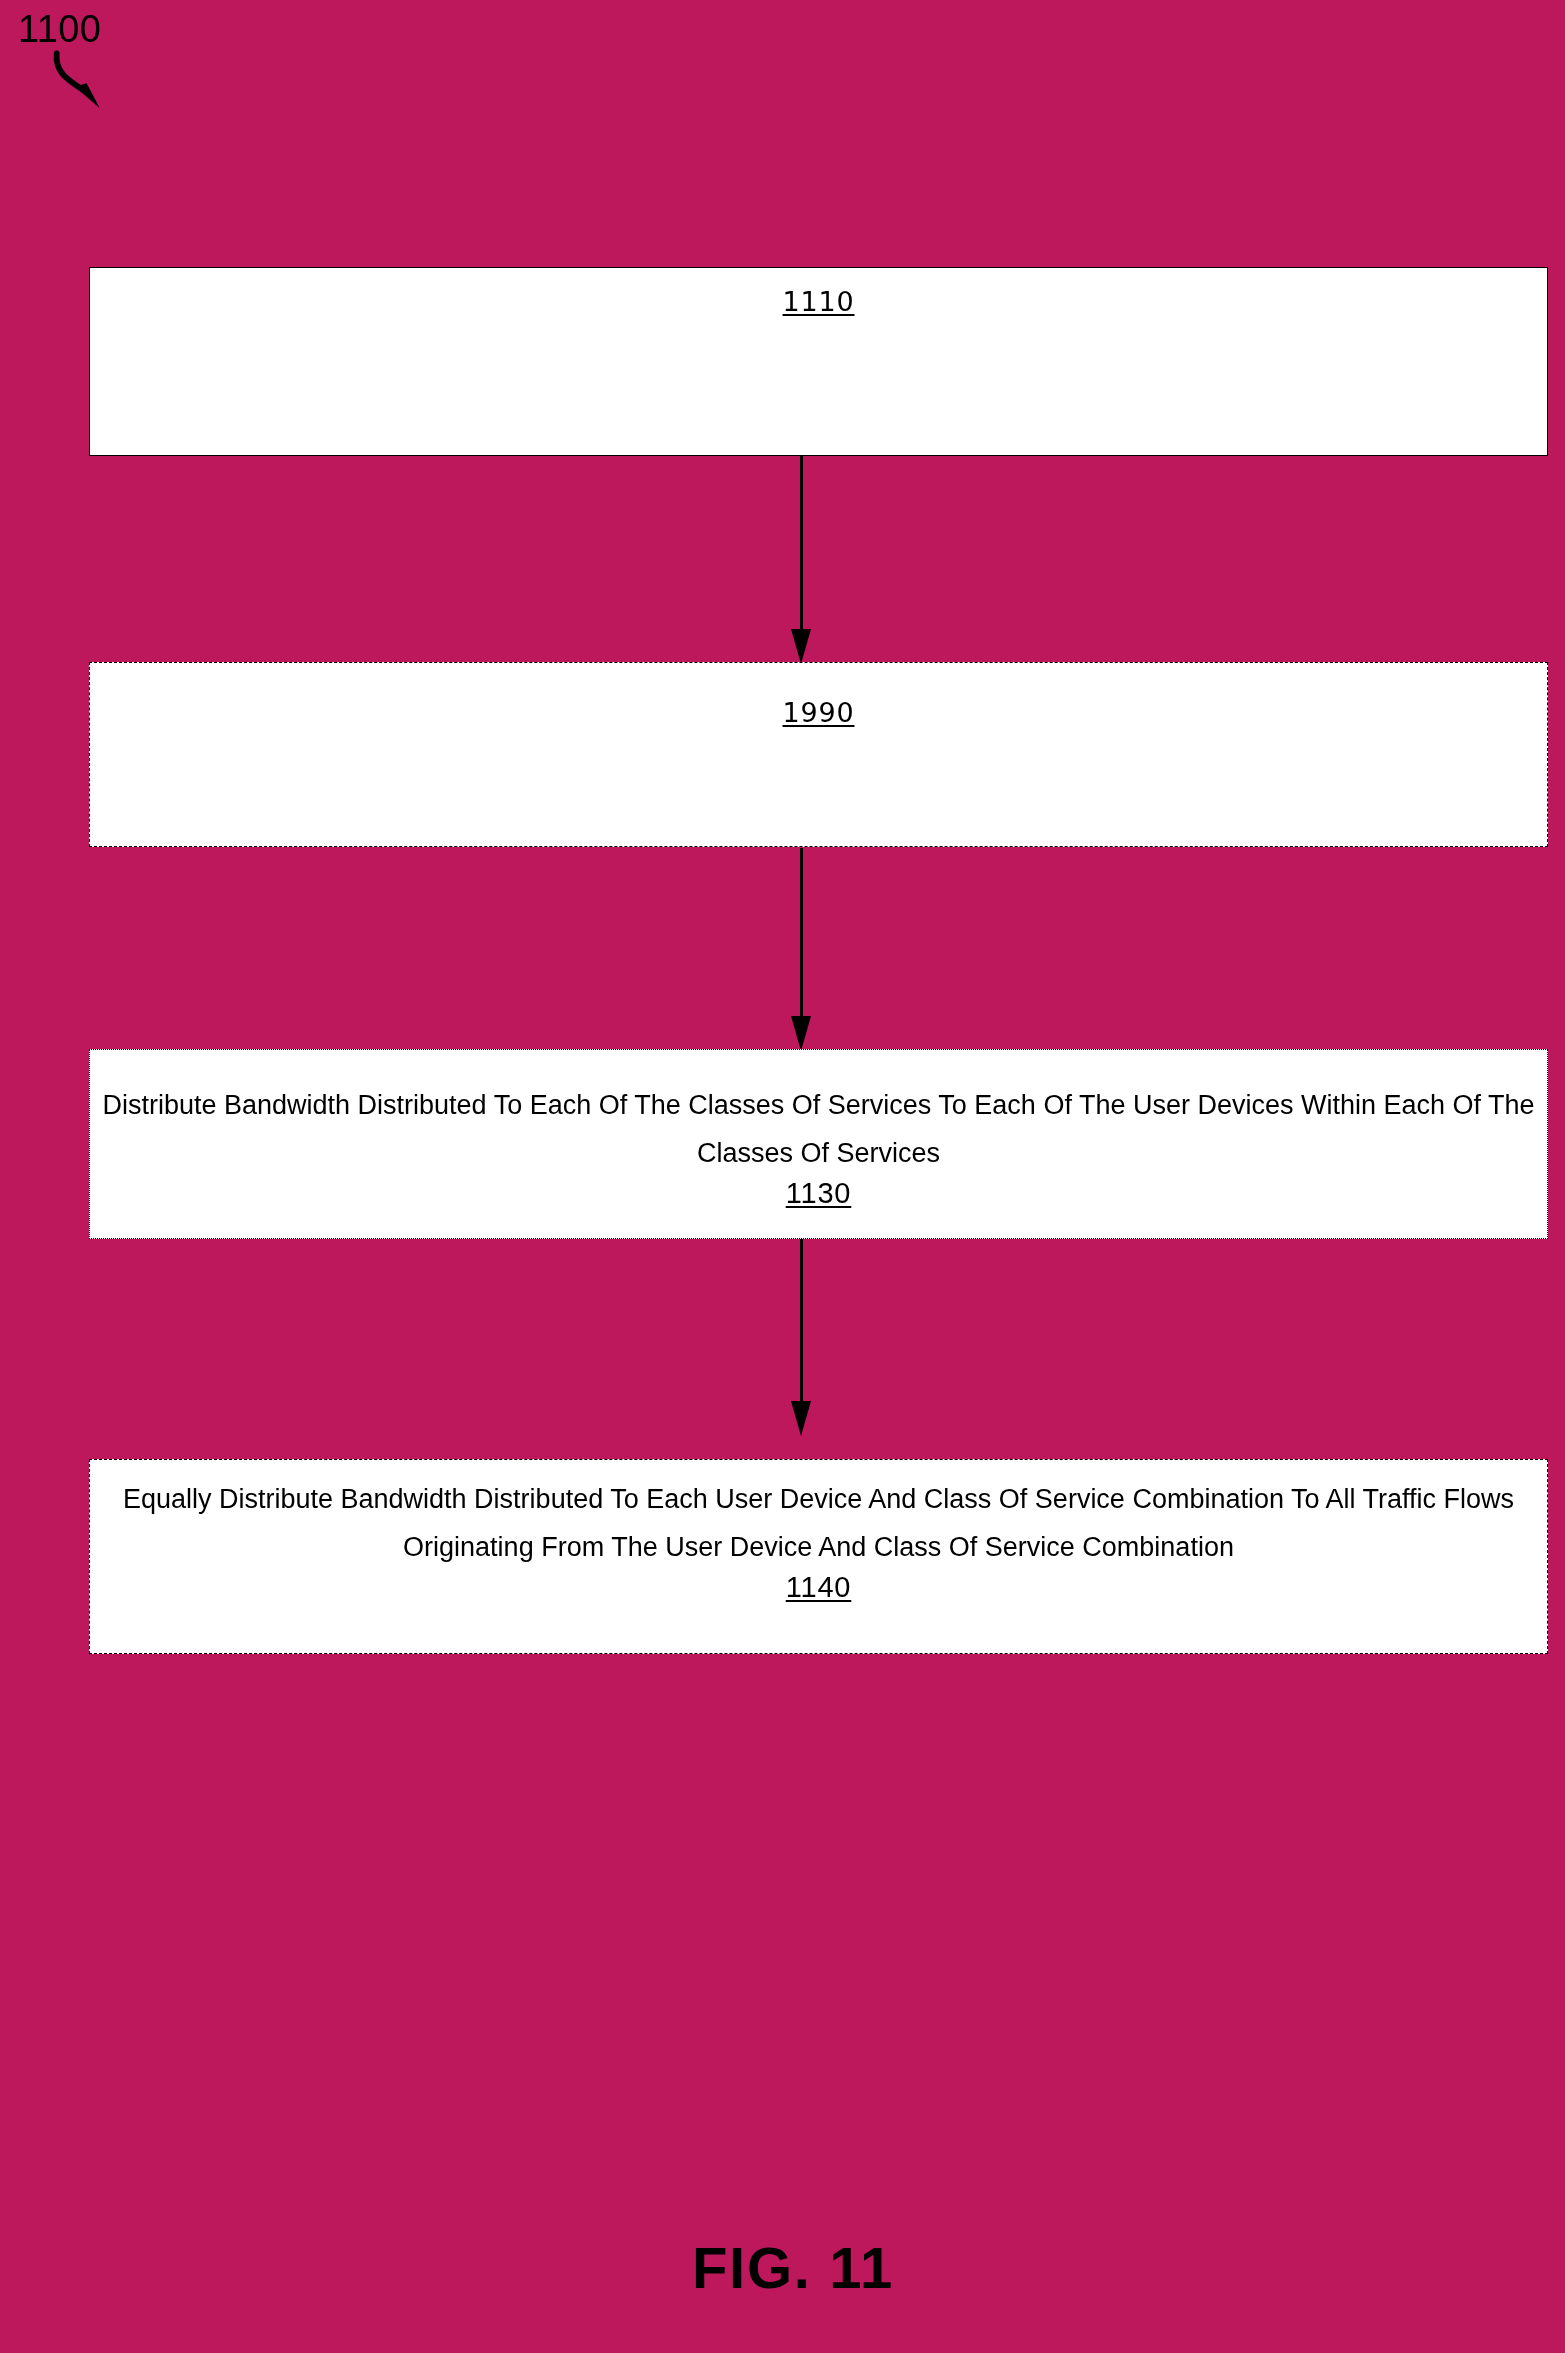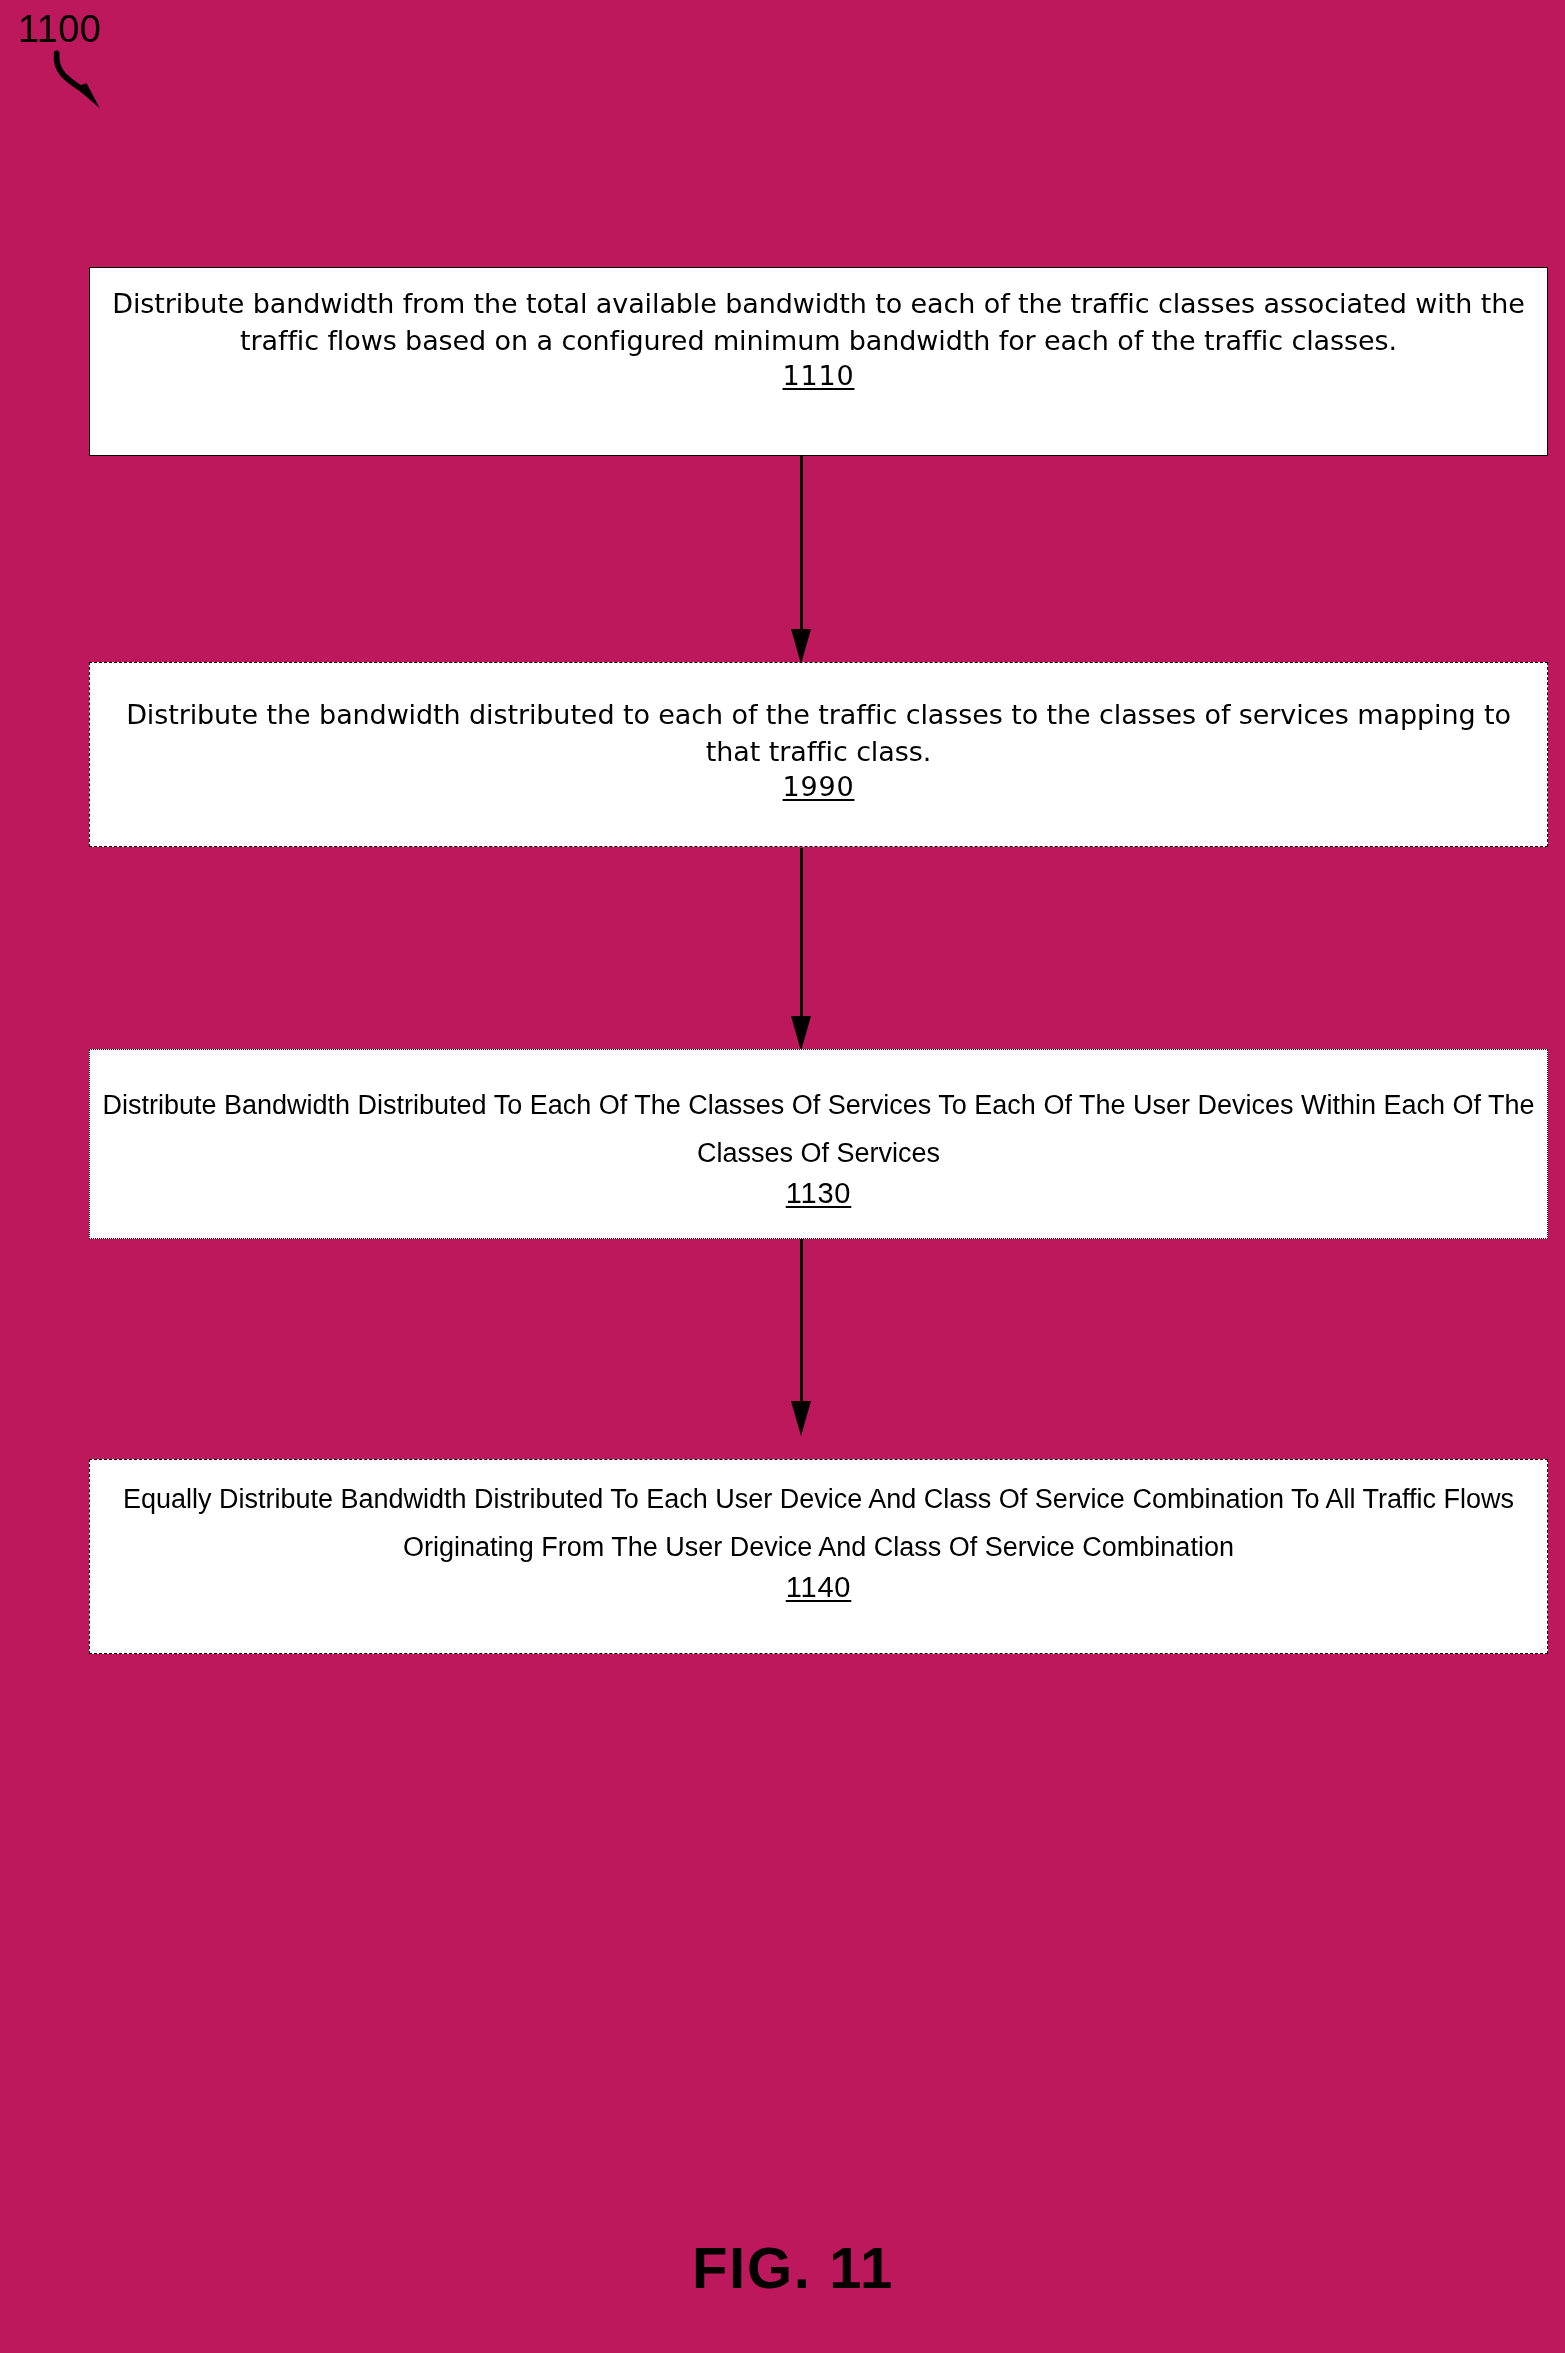--- a/index.html
+++ b/index.html
@@ -156,31 +156,29 @@
 <div id="page">
 
   <div id="fig-ref-number">1100</div>
 
   <svg id="fig-ref-arrow" viewBox="0 0 130 90" xmlns="http://www.w3.org/2000/svg">
     <path d="M 8 4 C 6 28, 22 36, 46 52" stroke="#000000" stroke-width="7" fill="none" stroke-linecap="round"></path>
     <path d="M 30 44 L 60 70 L 44 40 Z" fill="#000000"></path>
   </svg>
 
   <div class="step-box solid-border style-sentence" id="step-box-1">
-    <div class="step-text">Distribute bandwidth from the total available bandwidth to each of the traffic classes associated with the traffic flows based on a configured minimum bandwidth for each of the traffic classes.</div>
     <div class="step-number">1110</div>
   </div>
 
   <div class="connector" id="connector-1">
     <div class="shaft"></div>
     <div class="head"></div>
   </div>
 
   <div class="step-box dashed-border style-sentence" id="step-box-2">
-    <div class="step-text">Distribute the bandwidth distributed to each of the traffic classes to the classes of services mapping to that traffic class.</div>
     <div class="step-number">1990</div>
   </div>
 
   <div class="connector" id="connector-2">
     <div class="shaft"></div>
     <div class="head"></div>
   </div>
 
   <div class="step-box dotted-border style-title" id="step-box-3">
     <div class="step-text">Distribute Bandwidth Distributed To Each Of The Classes Of Services To Each Of The User Devices Within Each Of The Classes Of Services</div>

